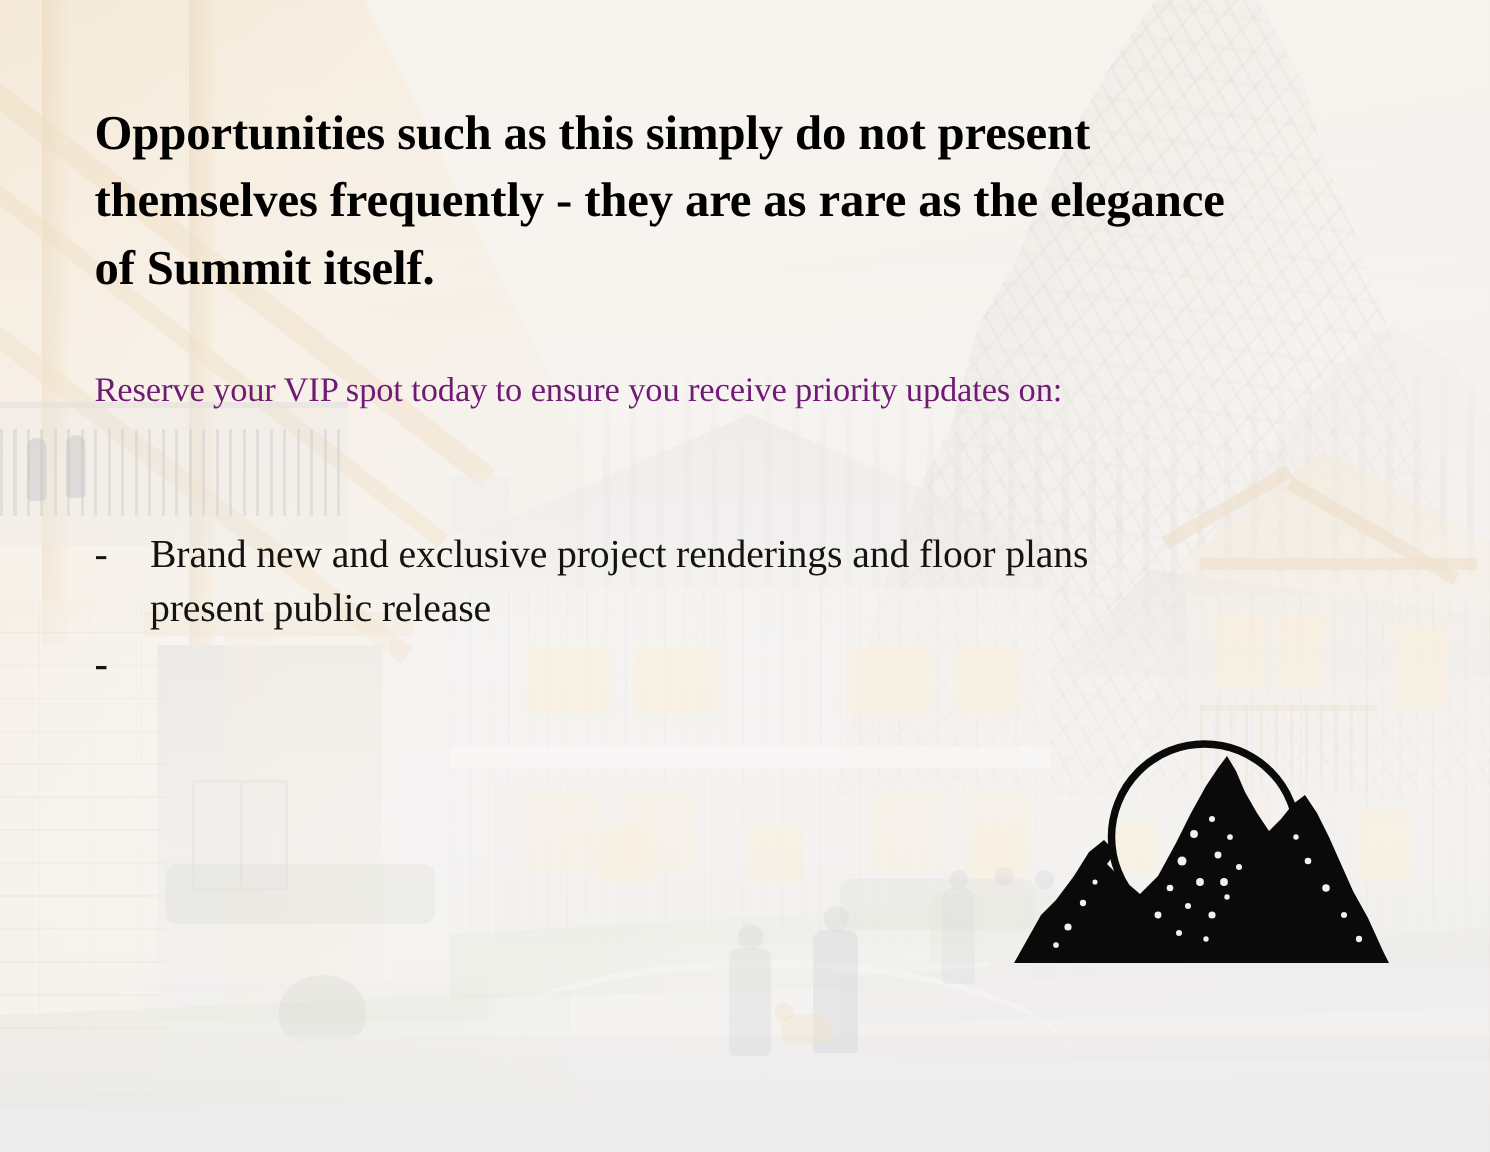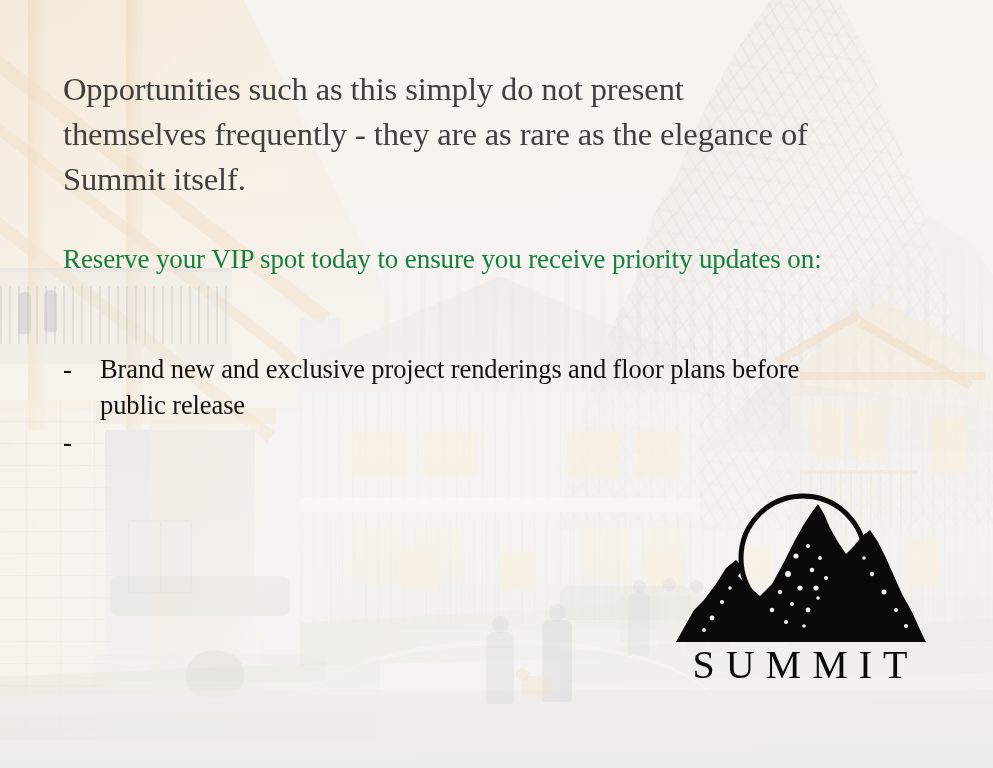--- a/index.html
+++ b/index.html
@@ -450,34 +450,34 @@
   }
 
   .headline {
     position: absolute;
     left: 63px;
     top: 67px;
     width: 760px;
     margin: 0;
     font-size: 32.5px;
     line-height: 45px;
-    color: #404040;
-    font-weight: normal;
+    color: #000000;
+    font-weight: bold;
     letter-spacing: -0.1px;
   }
 
   .subhead {
     position: absolute;
     left: 63px;
     top: 241px;
     width: 760px;
     margin: 0;
-    font-size: 27px;
+    font-size: 23px;
     line-height: 37px;
-    color: #15803d;
+    color: #701a75;
     letter-spacing: -0.1px;
   }
 
   .bullets {
     position: absolute;
     left: 63px;
     top: 351px;
     width: 740px;
     margin: 0;
     padding: 0;
@@ -625,21 +625,21 @@
 
   <div class="content">
 
     <p class="headline">Opportunities such as this simply do not present themselves frequently - they are as rare as the elegance of Summit itself.</p>
 
     <p class="subhead">Reserve your VIP spot today to ensure you receive priority updates on:</p>
 
     <ul class="bullets">
       <li class="bullet">
         <span class="bullet-dash">-</span>
-        <span>Brand new and exclusive project renderings and floor plans before public release</span>
+        <span>Brand new and exclusive project renderings and floor plans present public release</span>
       </li>
       <li class="bullet">
         <span class="bullet-dash">-</span>
       </li>
       <li class="bullet">
         <span class="bullet-dash">-</span>
       </li>
     </ul>
 
     <div class="logo">
@@ -672,17 +672,16 @@
           <circle cx="44" cy="146" r="1.9"></circle>
             <circle cx="70" cy="104" r="1.7"></circle>
           <circle cx="212" cy="90" r="2.2"></circle>
             <circle cx="224" cy="108" r="2.5"></circle>
           <circle cx="236" cy="126" r="2"></circle>
             <circle cx="204" cy="74" r="1.8"></circle>
           <circle cx="246" cy="142" r="2.1"></circle>
             <circle cx="158" cy="114" r="1.8"></circle>
         </g>
       </svg>
-      <div class="logo-wordmark">SUMMIT</div>
     </div>
 
   </div>
 </div>
 
 </body></html>

